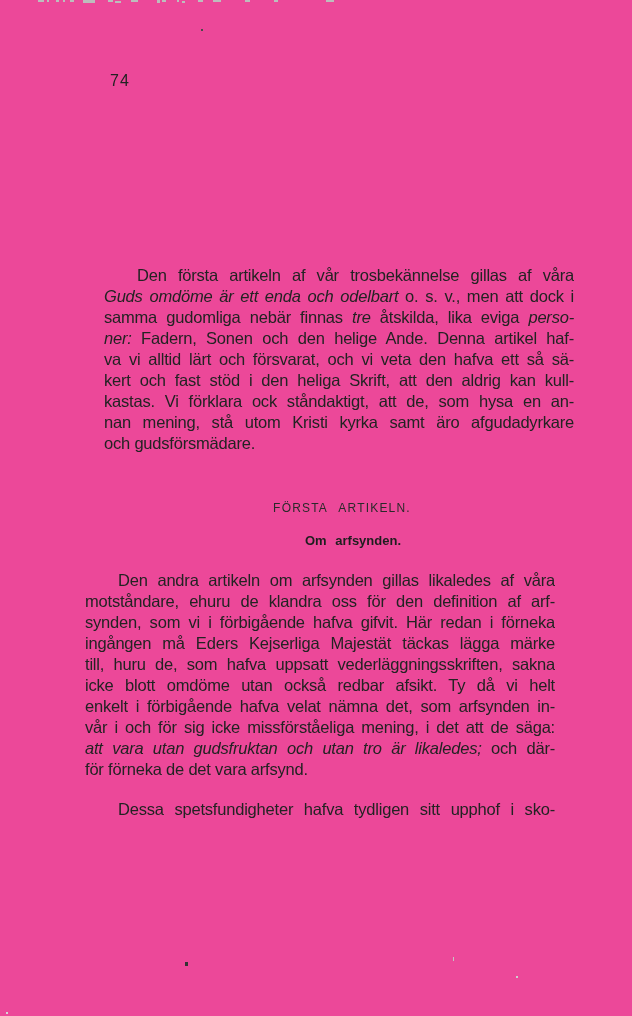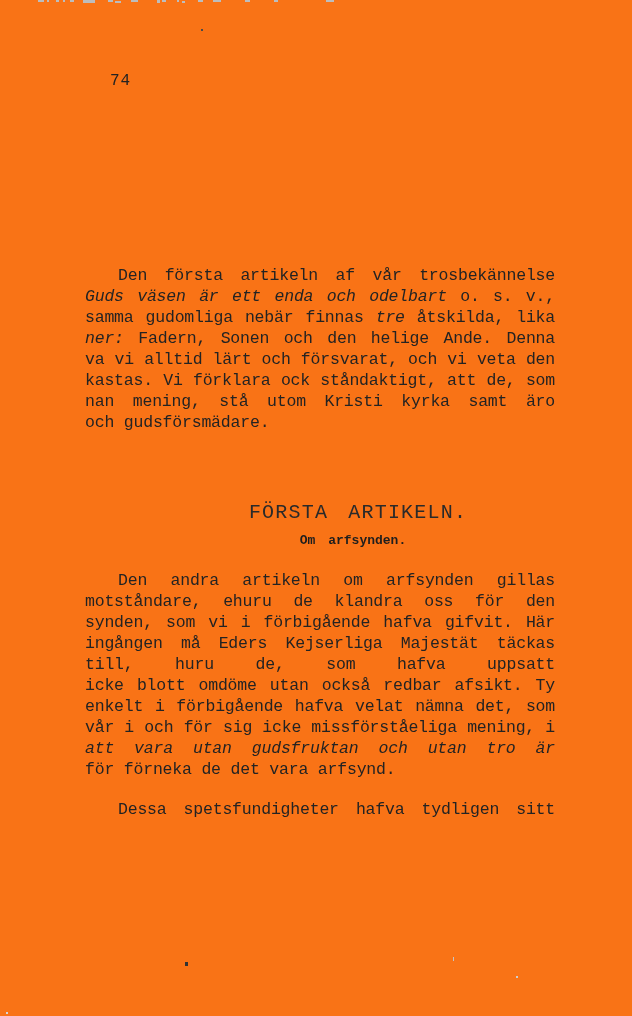--- a/index.html
+++ b/index.html
@@ -4,23 +4,23 @@
 <style>
   html, body {
     margin: 0;
     padding: 0;
     background: #ffffff;
   }
   .page {
     position: relative;
     width: 632px;
     height: 1016px;
-    background: #f97316;
+    background: #ec4899;
     overflow: hidden;
-    font-family: Liberation Mono, monospace;
+    font-family: Liberation Sans, sans-serif;
     color: #232323;
   }
   .page-number {
     position: absolute;
     left: 110px;
     top: 72px;
     font-size: 16px;
     letter-spacing: 1px;
   }
   .para {
@@ -41,24 +41,24 @@
     text-align: center;
     text-align-last: left;
   }
   .para .line.indent {
     text-indent: 33px;
   }
   .italic { font-style: italic; }
   .heading-section {
     position: absolute;
     top: 501px;
-    left: 358px;
+    left: 342px;
     transform: translateX(-50%);
     white-space: nowrap;
-    font-size: 20px;
+    font-size: 12px;
     letter-spacing: 1.2px;
     word-spacing: 7px;
     color: #2a2a2a;
   }
   .heading-sub {
     position: absolute;
     top: 533px;
     left: 353px;
     transform: translateX(-50%);
     white-space: nowrap;
@@ -97,26 +97,27 @@
   <div class="artifact" style="left:326px;top:0;width:8px;height:2px;"></div>
 
   <div class="artifact" style="left:201px;top:29px;width:2px;height:2px;background:#4a4a4a;"></div>
   <div class="artifact" style="left:185px;top:962px;width:3px;height:4px;background:#333;"></div>
   <div class="artifact" style="left:453px;top:957px;width:1px;height:4px;background:#c4c4c4;"></div>
   <div class="artifact" style="left:516px;top:976px;width:2px;height:2px;background:#cfcfcf;"></div>
   <div class="artifact" style="left:6px;top:1012px;width:2px;height:2px;background:#d6d6d6;"></div>
 
   <div class="page-number">74</div>
 
-  <div class="para" style="top:265px;">
+  <div class="para" style="top:265px;margin-left:19px;">
       <div class="line indent"><span>Den första artikeln af vår trosbekännelse gillas af våra</span></div>
-      <div class="line"><span class="italic">Guds väsen är ett enda och odelbart</span><span> o. s. v., men att dock i</span></div>
+      <div class="line"><span class="italic">Guds omdöme är ett enda och odelbart</span><span> o. s. v., men att dock i</span></div>
       <div class="line"><span>samma gudomliga nebär finnas </span><span class="italic">tre</span><span> åtskilda, lika eviga </span><span class="italic">perso-</span></div>
       <div class="line"><span class="italic">ner:</span><span> Fadern, Sonen och den helige Ande. Denna artikel haf-</span></div>
       <div class="line"><span>va vi alltid lärt och försvarat, och vi veta den hafva ett så sä-</span></div>
+      <div class="line"><span>kert och fast stöd i den heliga Skrift, att den aldrig kan kull-</span></div>
       <div class="line"><span>kastas. Vi förklara ock ståndaktigt, att de, som hysa en an-</span></div>
       <div class="line"><span>nan mening, stå utom Kristi kyrka samt äro afgudadyrkare</span></div>
       <div class="line noj"><span>och gudsförsmädare.</span></div>
     </div>
 
   <div class="heading-section">FÖRSTA ARTIKELN.</div>
   <div class="heading-sub">Om arfsynden.</div>
 
   <div class="para" style="top:570px;">
       <div class="line indent"><span>Den andra artikeln om arfsynden gillas likaledes af våra</span></div>

